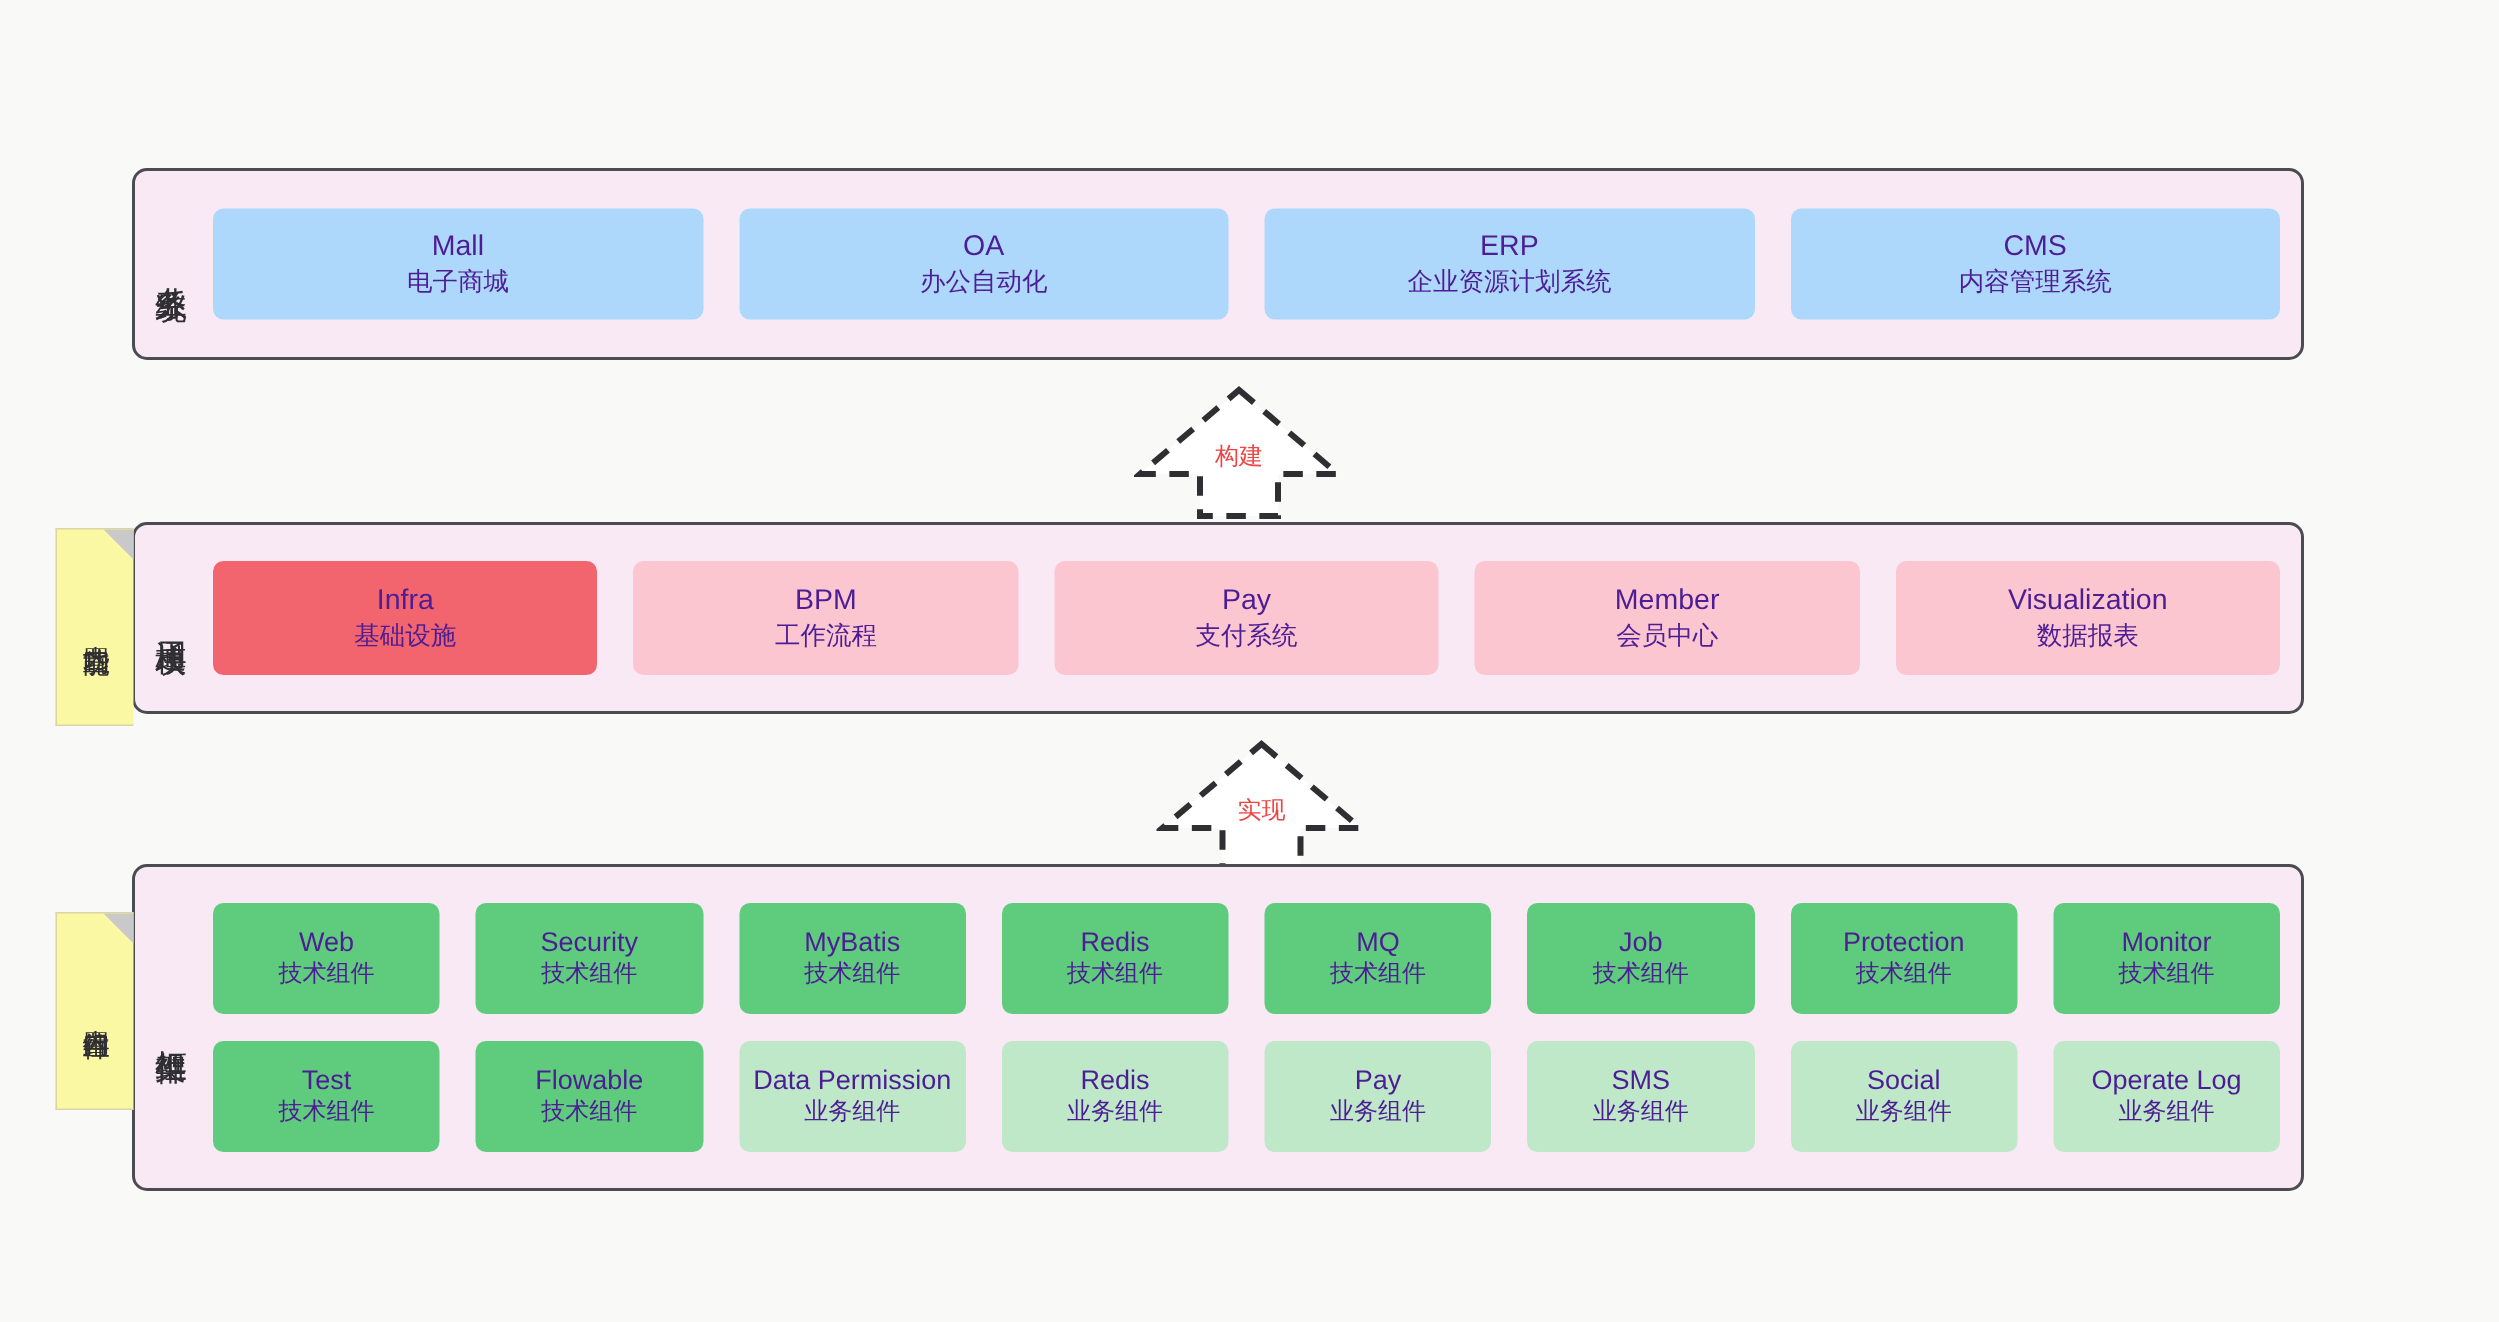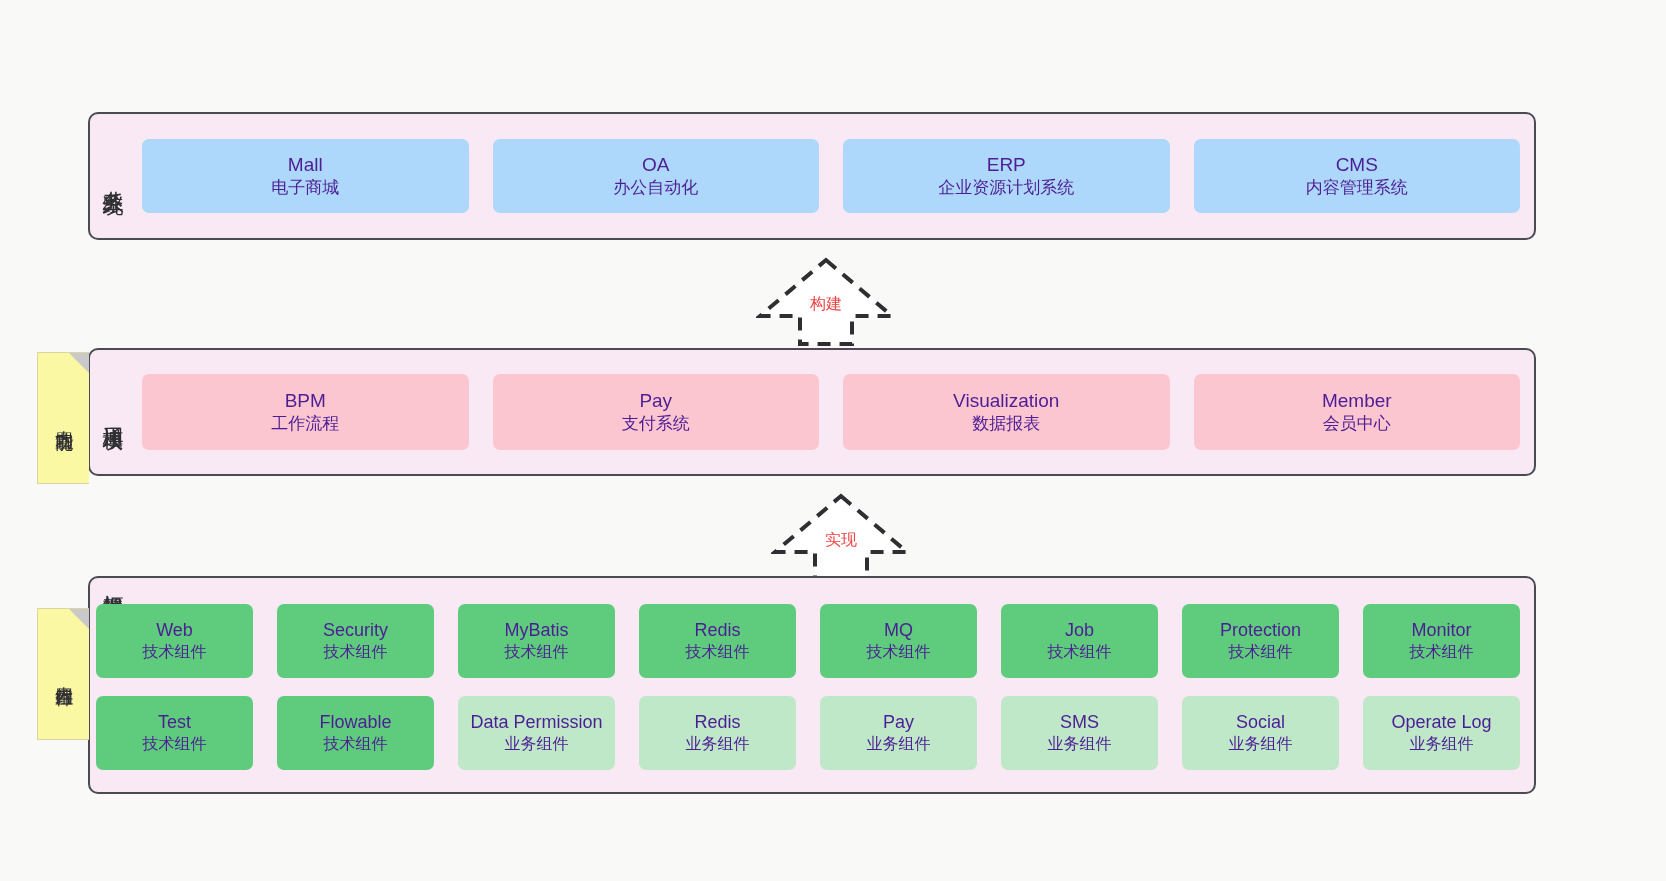--- a/index.html
+++ b/index.html
@@ -85,21 +85,21 @@
 
   .c-blue       { background: #aed8fb; }
   .c-red        { background: #f2646e; }
   .c-pink       { background: #fbc6cf; }
   .c-green      { background: #5fcc7d; }
   .c-greenlight { background: #bfe8c9; }
 
   
   #layer-business  { left: 88px;  top: 112px; width: 1448px; height: 128px; }
   #layer-common    { left: 88px;  top: 348px; width: 1448px; height: 128px; }
-  #layer-framework { left: 88px;  top: 576px; width: 1448px; height: 218px; flex-direction: column; }
+  #layer-framework { left: 88px;  top: 576px; width: 1448px; height: 218px; }
 
   #layer-business  .row .card { height: 74px; }
   #layer-common    .row .card { height: 76px; }
   #layer-framework .row .card { height: 74px; }
 
   
   .note {
     position: absolute;
     box-sizing: border-box;
     width: 52px;
@@ -181,35 +181,39 @@
     <svg viewBox="0 0 140 92" xmlns="http://www.w3.org/2000/svg">
       <path d="M70 4 L136 60 L96 60 L96 88 L44 88 L44 60 L4 60 Z" fill="#ffffff" stroke="#2f2f33" stroke-width="4" stroke-dasharray="13 9" stroke-linejoin="miter"></path>
     </svg>
     <div class="arrow-label">构建</div>
   </div>
 
   <div class="layer" id="layer-common">
     <div class="layer-label">通用模块</div>
     <div class="layer-body">
       <div class="row">
+        <div class="card c-red">
+          <span class="t1">Infra</span>
+          <span class="t2">基础设施</span>
+        </div>
         <div class="card c-pink">
           <span class="t1">BPM</span>
           <span class="t2">工作流程</span>
         </div>
         <div class="card c-pink">
           <span class="t1">Pay</span>
           <span class="t2">支付系统</span>
         </div>
         <div class="card c-pink">
+          <span class="t1">Member</span>
+          <span class="t2">会员中心</span>
+        </div>
+        <div class="card c-pink">
           <span class="t1">Visualization</span>
           <span class="t2">数据报表</span>
-        </div>
-        <div class="card c-pink">
-          <span class="t1">Member</span>
-          <span class="t2">会员中心</span>
         </div>
       </div>
     </div>
   </div>
 
   <div class="arrow" id="arrow-realize">
     <svg viewBox="0 0 140 92" xmlns="http://www.w3.org/2000/svg">
       <path d="M70 4 L136 60 L96 60 L96 88 L44 88 L44 60 L4 60 Z" fill="#ffffff" stroke="#2f2f33" stroke-width="4" stroke-dasharray="13 9" stroke-linejoin="miter"></path>
     </svg>
     <div class="arrow-label">实现</div>

